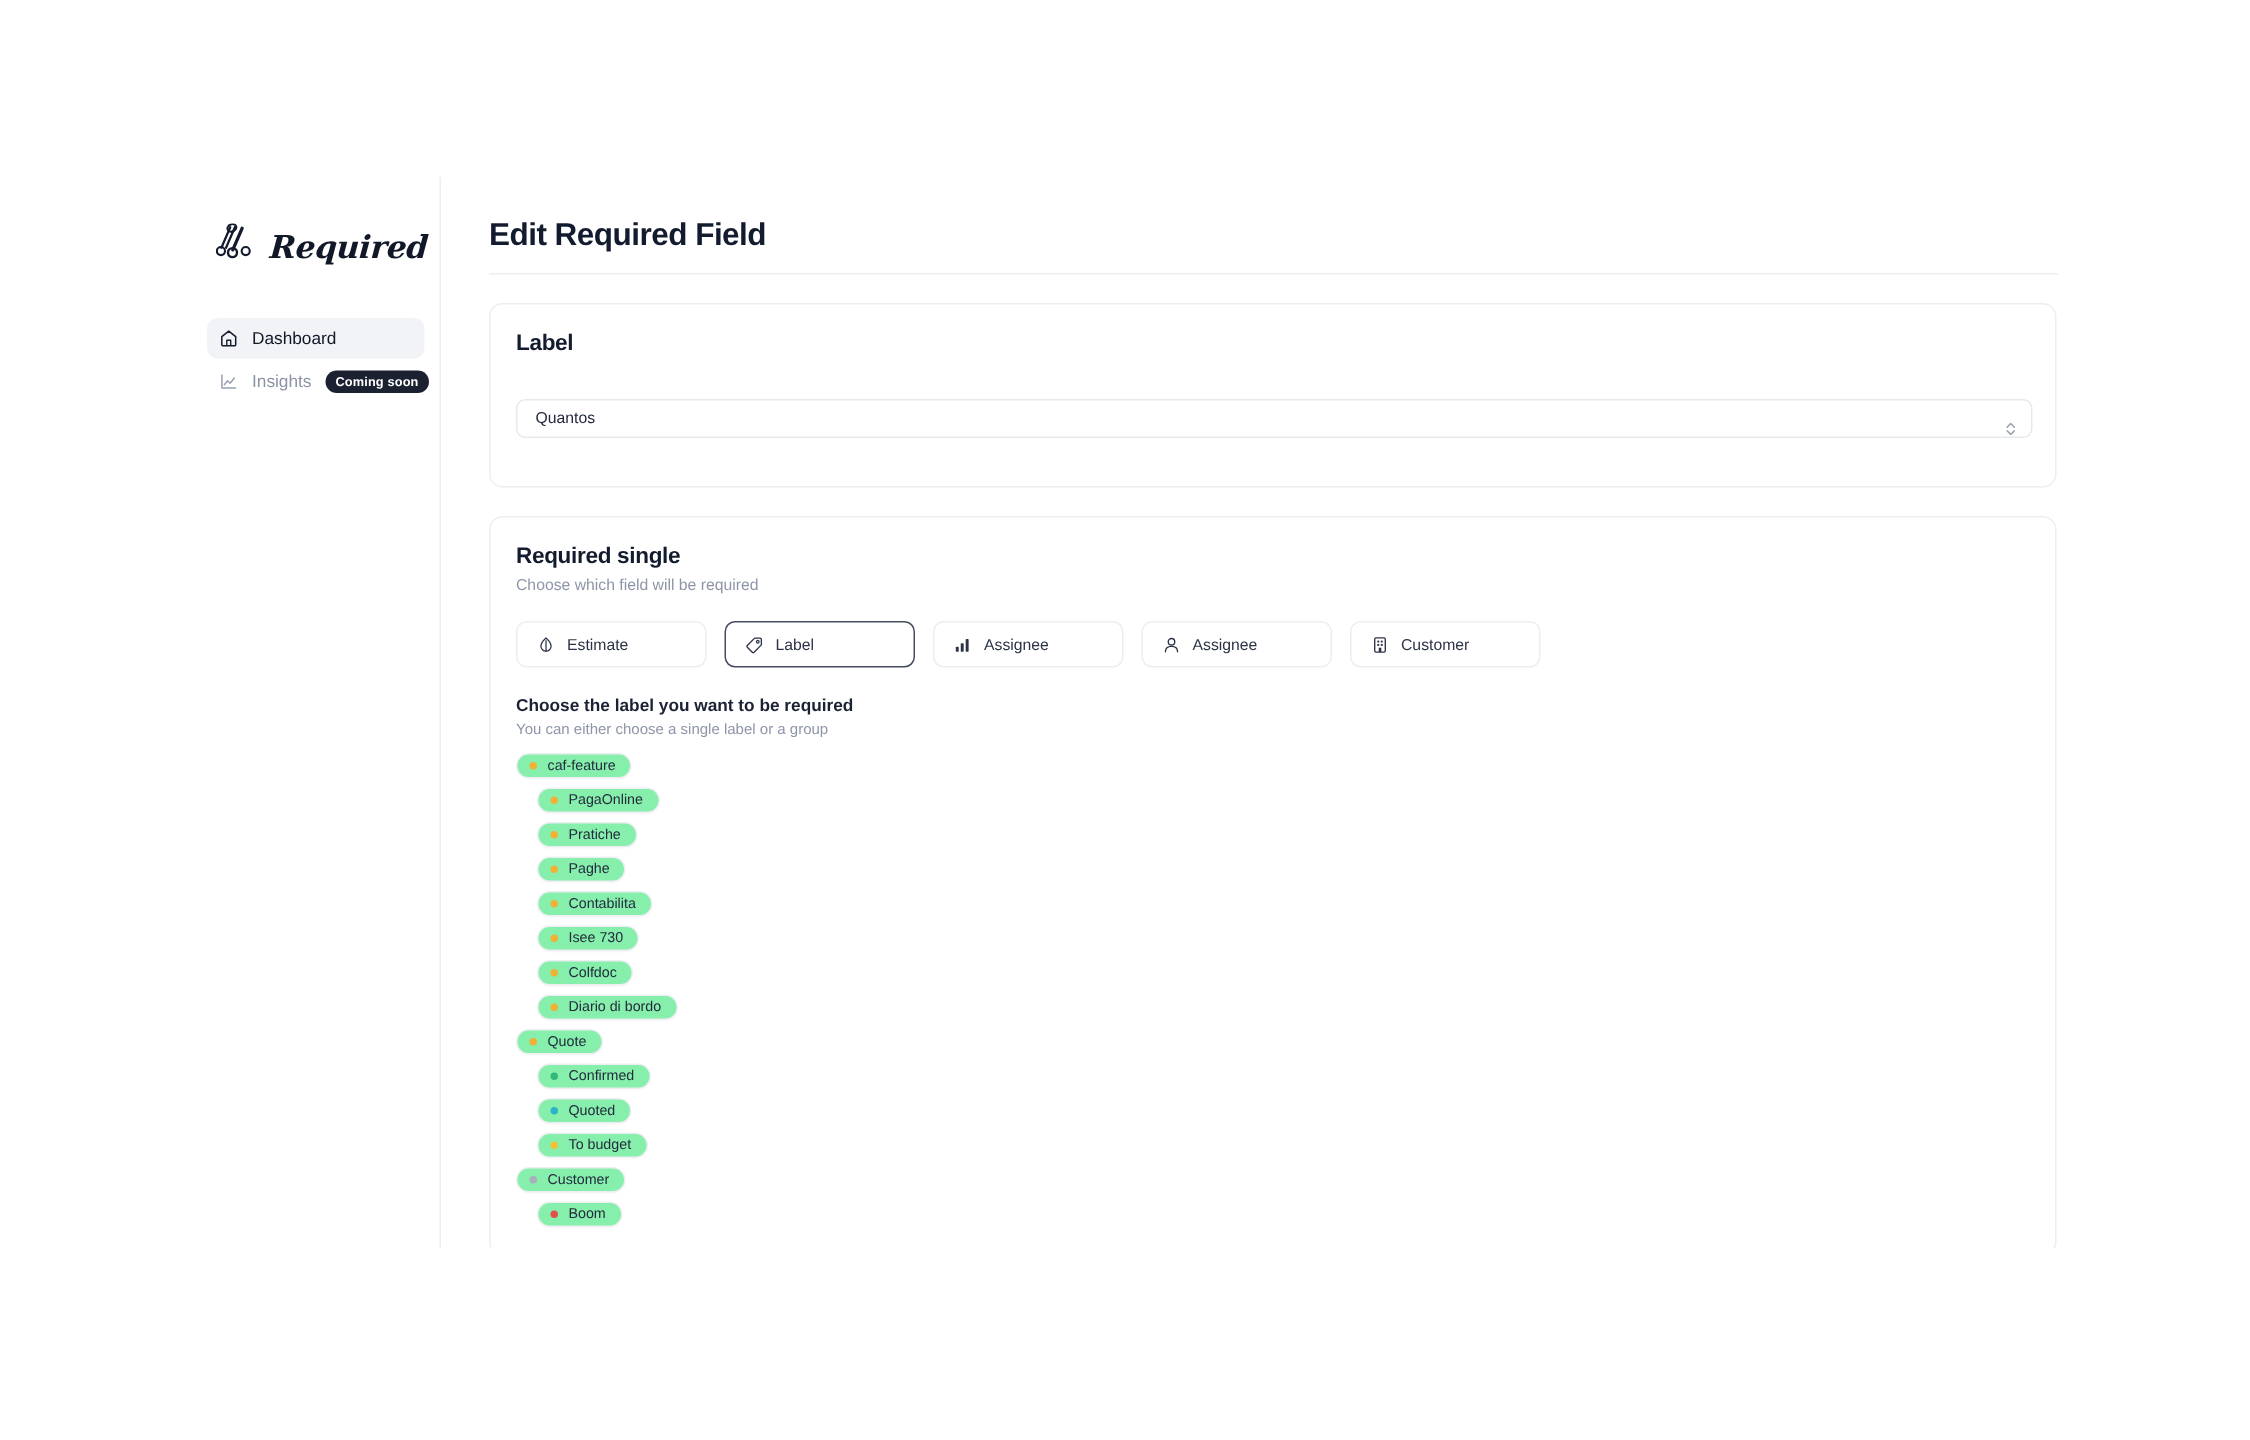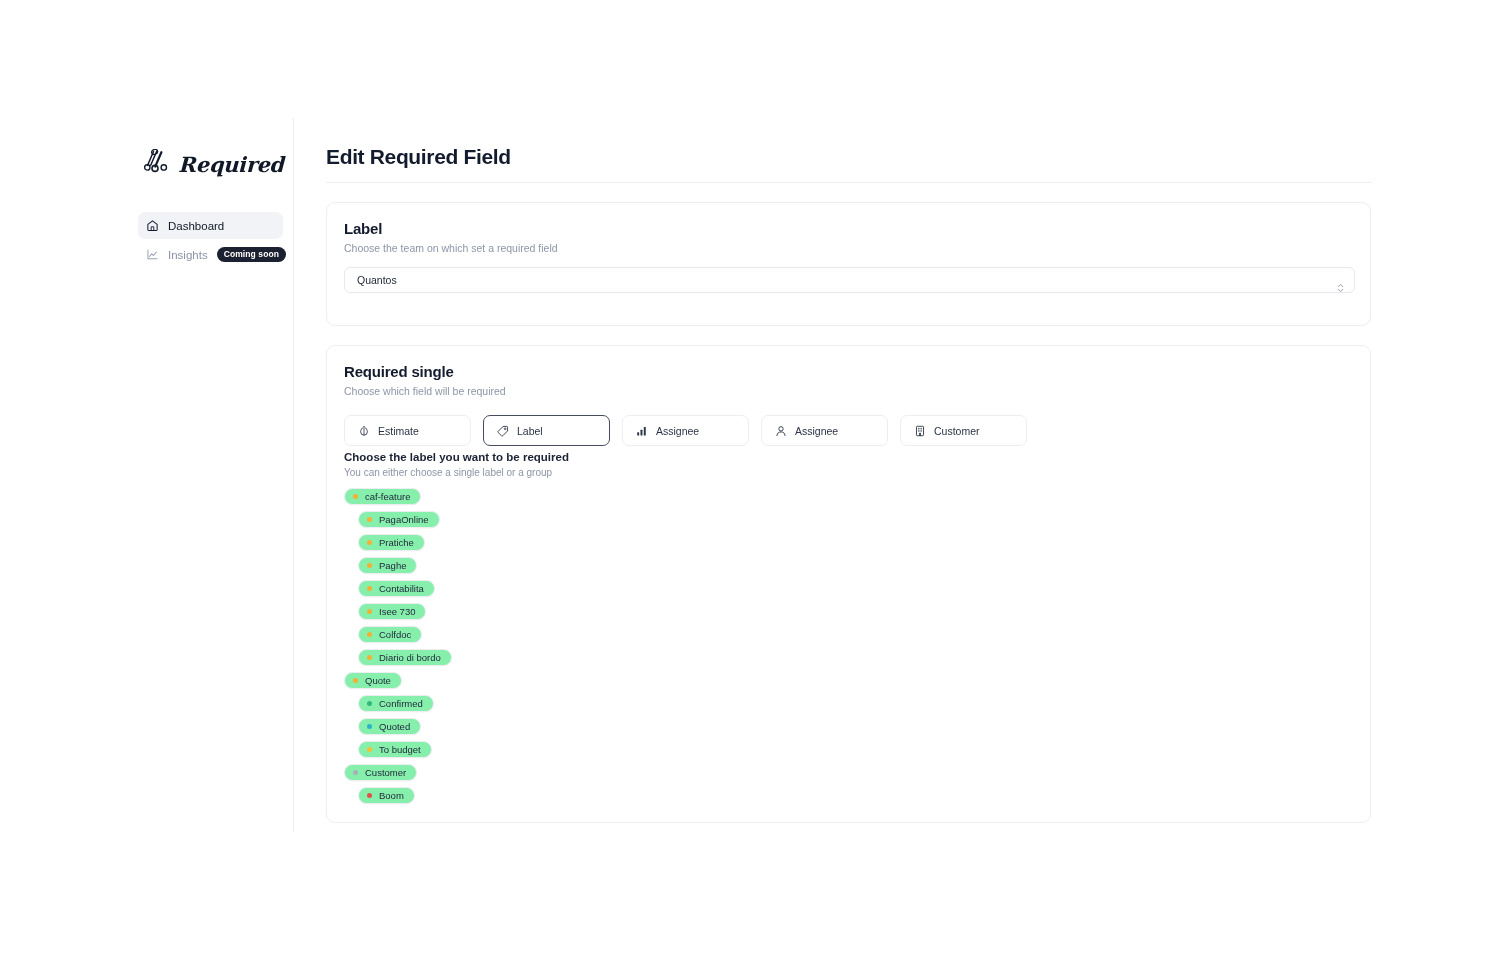--- a/index.html
+++ b/index.html
@@ -126,21 +126,21 @@
     letter-spacing: -0.2px;
   }
   .card-sub {
     margin-top: 5px;
     font-size: 10.5px;
     color: #8d95a8;
   }
 
   
   .select-wrap {
-    margin-top: 13px;
+    margin-top: 29px;
     position: relative;
     width: 1011px;
     height: 40px;
   }
   .select-box {
     width: 100%;
     height: 26px;
     border: 1px solid #e7e9ee;
     border-radius: 6px;
     background: #ffffff;
@@ -177,21 +177,21 @@
     gap: 8px;
     padding: 0 13px;
     font-size: 10.5px;
     color: #2b3346;
     cursor: pointer;
   }
   .type-btn.selected { border: 1.4px solid #444c5e; }
   .type-ico { width: 12px; height: 12px; flex: 0 0 12px; display: block; }
 
   .sec-title {
-    margin-top: 5px;
+    margin-top: 20px;
     font-size: 11.5px;
     font-weight: 600;
     color: #1a2234;
   }
   .sec-sub {
     margin-top: 4px;
     font-size: 10px;
     color: #8d95a8;
   }
 
@@ -263,21 +263,20 @@
     </nav>
   </aside>
 
   <main class="main">
 
     <h1 class="page-title">Edit Required Field</h1>
     <div class="hr"></div>
 
     <section class="card">
       <h2 class="card-title">Label</h2>
-      <div class="card-sub">Choose the team on which set a required field</div>
 
       <div class="select-wrap">
         <div class="select-box">
           <span>Quantos</span>
         </div>
         <span class="select-caret">
           <svg width="9" height="13" viewBox="0 0 10 14" fill="none" xmlns="http://www.w3.org/2000/svg">
             <path d="M2.4 5.6 L5 2.9 L7.6 5.6" stroke="#9aa1b2" stroke-width="1.1" stroke-linecap="round" stroke-linejoin="round" fill="none"></path>
             <path d="M2.4 8.4 L5 11.1 L7.6 8.4" stroke="#9aa1b2" stroke-width="1.1" stroke-linecap="round" stroke-linejoin="round" fill="none"></path>
           </svg>

